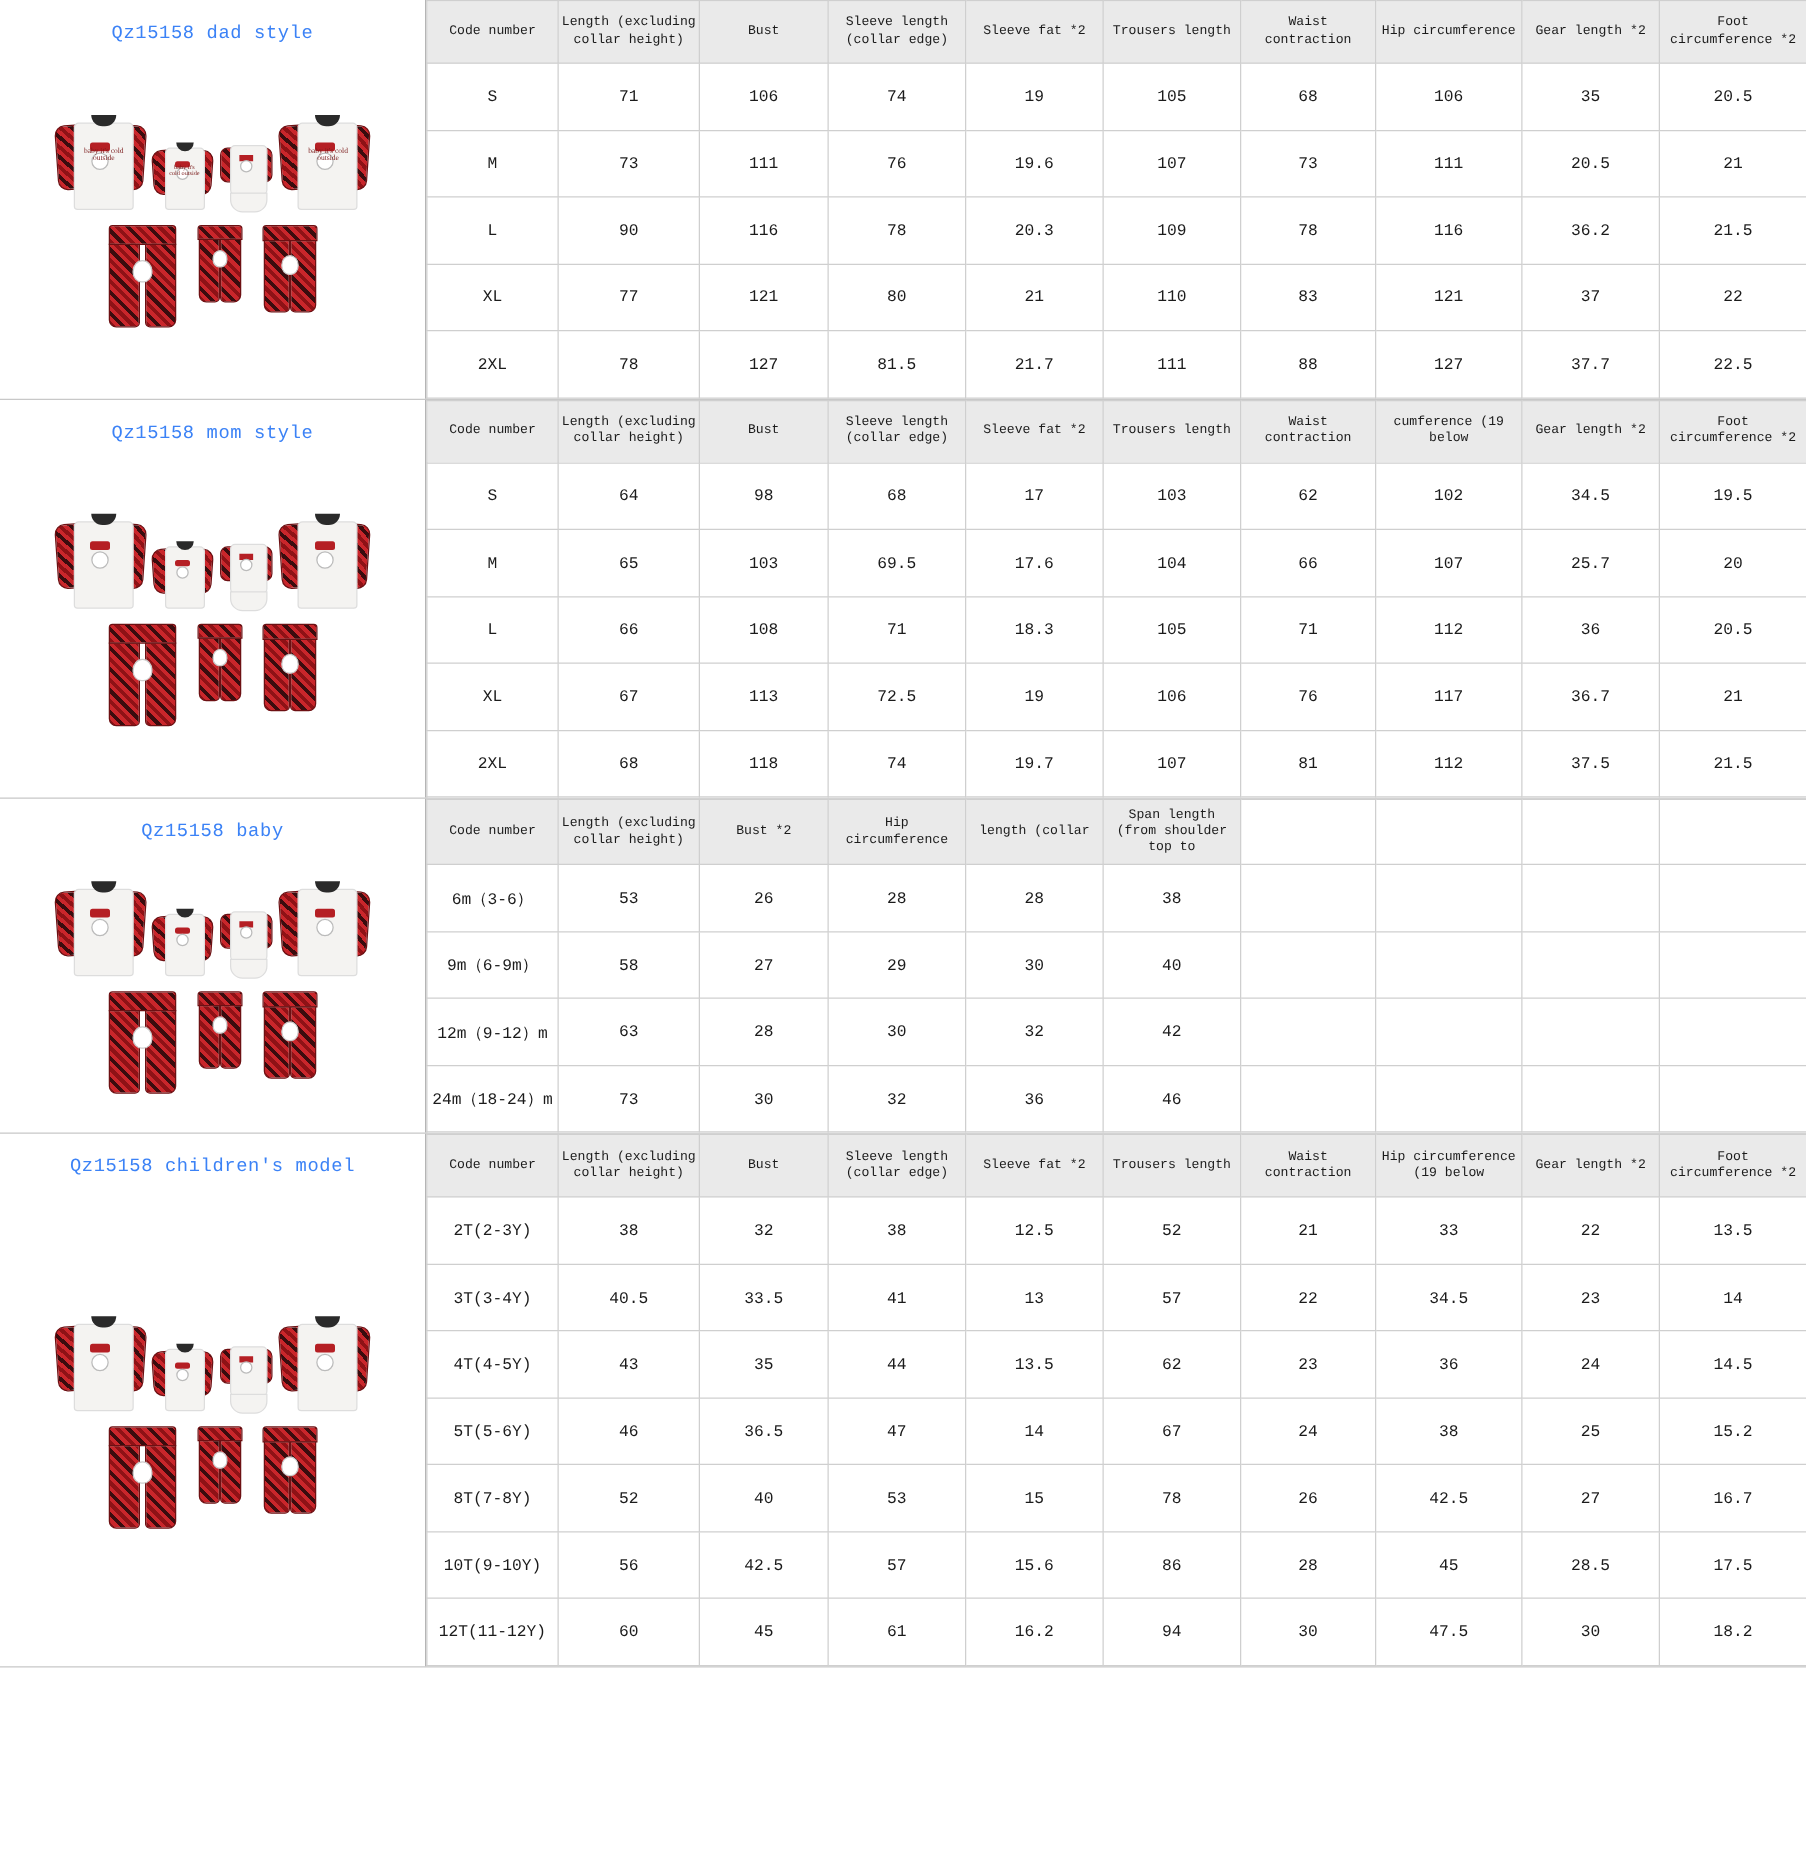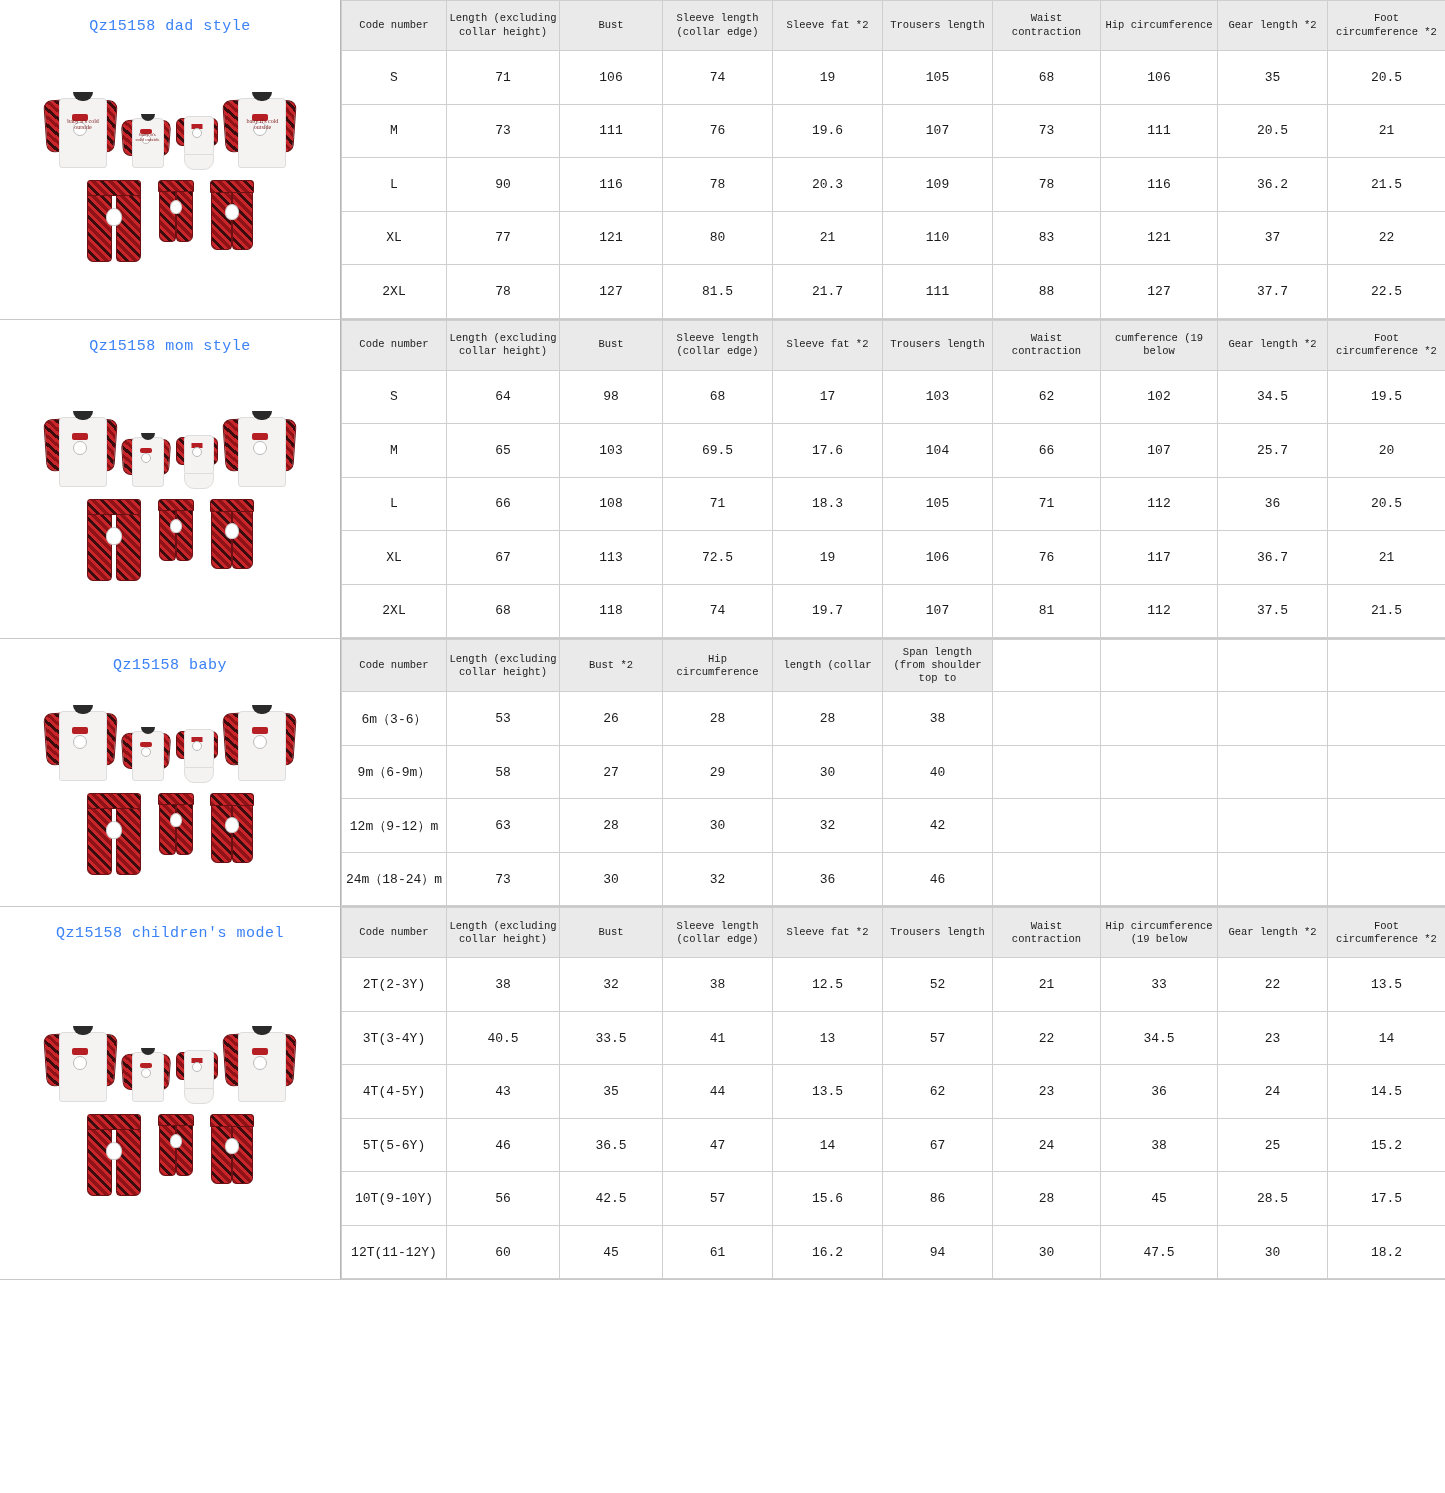--- a/index.html
+++ b/index.html
@@ -796,20 +796,32 @@
             <td>36.5</td>
             <td>47</td>
             <td>14</td>
             <td>67</td>
             <td>24</td>
             <td>38</td>
             <td>25</td>
             <td>15.2</td>
           </tr>
           <tr>
+            <td>8T(7-8Y)</td>
+            <td>52</td>
+            <td>40</td>
+            <td>53</td>
+            <td>15</td>
+            <td>78</td>
+            <td>26</td>
+            <td>42.5</td>
+            <td>27</td>
+            <td>16.7</td>
+          </tr>
+          <tr>
             <td>10T(9-10Y)</td>
             <td>56</td>
             <td>42.5</td>
             <td>57</td>
             <td>15.6</td>
             <td>86</td>
             <td>28</td>
             <td>45</td>
             <td>28.5</td>
             <td>17.5</td>

